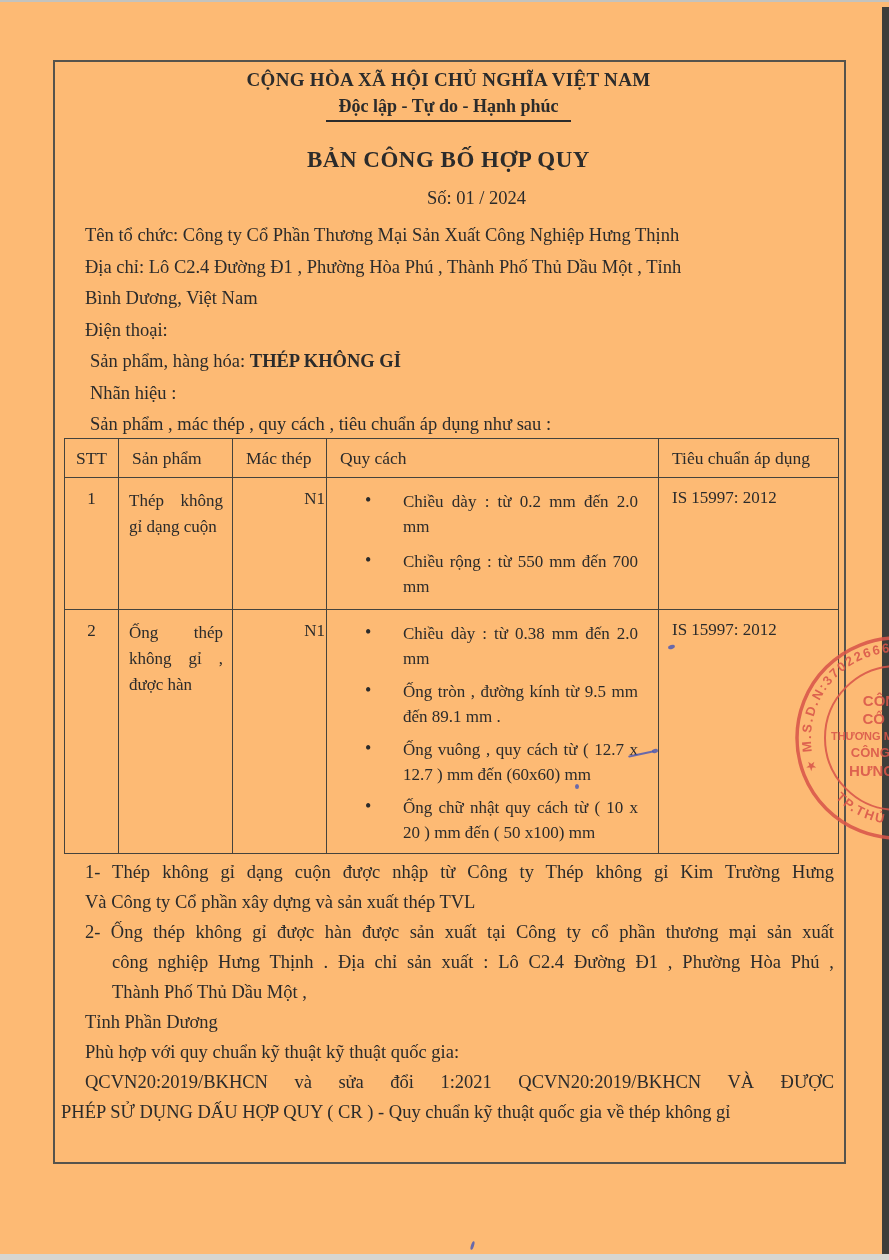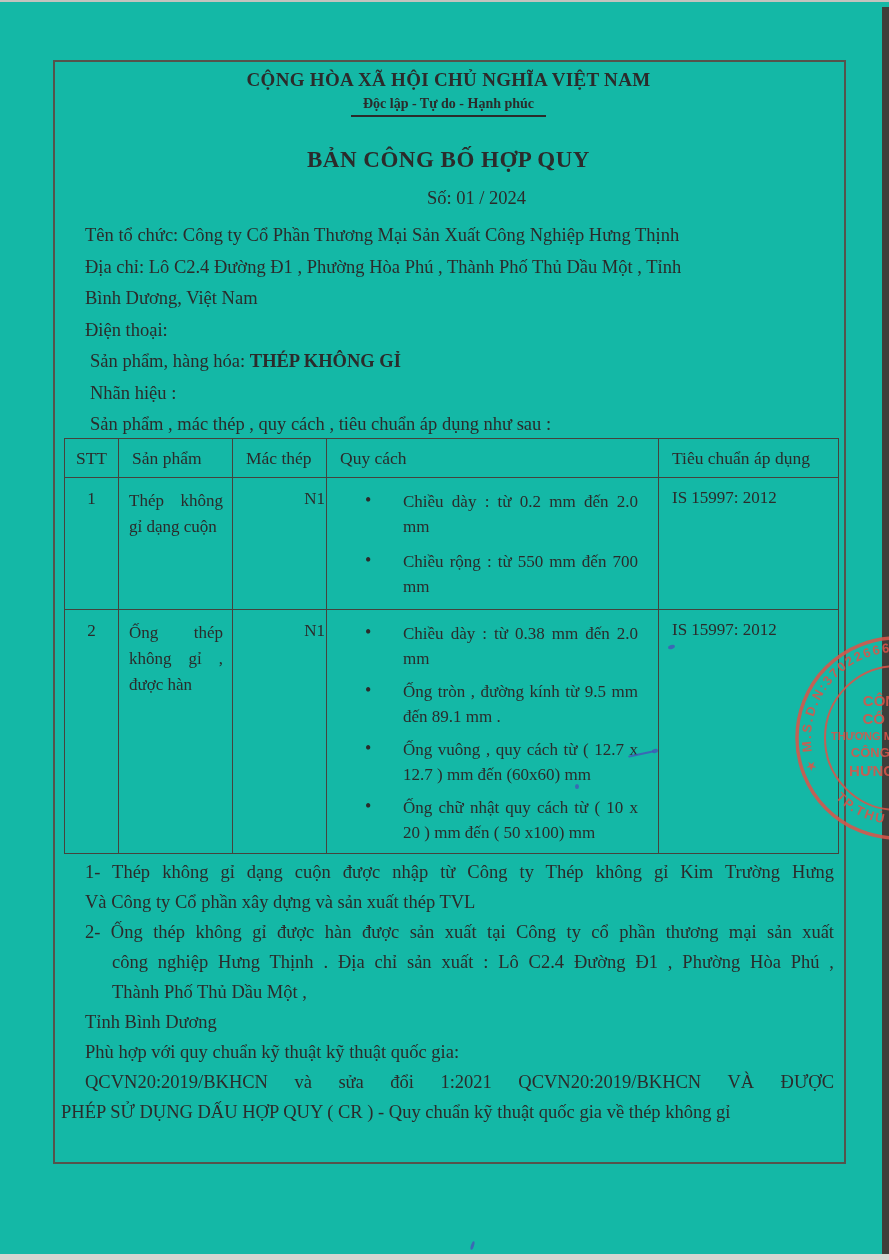--- a/index.html
+++ b/index.html
@@ -1,31 +1,31 @@
 <!DOCTYPE html>
 <html><head>
 <meta charset="utf-8">
 <style>
   html,body { margin:0; padding:0; background:#eceeea; }
   .page {
     position:relative; width:889px; height:1260px;
-    background:#14b8a6; overflow:hidden;
+    background:#fdba74; overflow:hidden;
     font-family:"Liberation Serif","DejaVu Serif",serif;
     color:#2b2b2b;
   }
   
   .edge-top    { position:absolute; top:0; left:0; right:0; height:2px; background:#c3c3be; }
   .edge-right  { position:absolute; top:7px; right:0; width:7px; bottom:0; background:#3e3e3a; }
   .edge-bottom { position:absolute; left:0; right:0; bottom:0; height:6px; background:#d6d6d1; }
 
   .frame { position:absolute; left:53px; top:60px; width:789px; height:1100px; border:2px solid #55534c; }
 
   .center-line { position:absolute; left:53px; width:791px; text-align:center; }
   .nat-title  { top:69px;  font-size:19px;  font-weight:bold; letter-spacing:.3px; }
-  .motto-wrap { top:96px;  font-size:14px;  font-weight:bold; }
+  .motto-wrap { top:96px;  font-size:18px;  font-weight:bold; }
   .motto-wrap span { display:inline-block; border-bottom:2px solid #2b2b2b; padding:0 12px 3px 12px; }
   .doc-title  { top:147px; font-size:23px;  font-weight:bold; letter-spacing:.5px; }
   .doc-no     { top:188px; font-size:18.5px;margin-left:28px; }
 
   .info { position:absolute; left:85px; top:220px; width:750px; font-size:18.5px; line-height:31.5px; }
   .info .ml { margin-left:5px; }
   .bold { font-weight:bold; }
 
   table.spec { position:absolute; left:64px; top:438px; width:774px;
     border-collapse:collapse; table-layout:fixed; font-size:17px; }
@@ -134,21 +134,21 @@
       </tr>
     </tbody>
   </table>
 
   <div class="notes">
     <div class="jl">1-  Thép không gỉ dạng cuộn được nhập từ Công ty Thép không gỉ Kim Trường Hưng</div>
     <div>Và Công ty Cổ phần xây dựng và sản xuất thép TVL</div>
     <div class="jl">2-  Ống thép không gỉ được hàn được sản xuất tại Công ty cổ phần thương mại sản xuất</div>
     <div class="ind jl">công nghiệp Hưng Thịnh . Địa chỉ sản xuất : Lô C2.4 Đường Đ1 , Phường Hòa Phú ,</div>
     <div class="ind">Thành Phố Thủ Dầu Một ,</div>
-    <div>Tỉnh Bình Dương</div>
+    <div>Tỉnh Phần Dương</div>
     <div>Phù hợp với quy chuẩn kỹ thuật kỹ thuật quốc gia:</div>
     <div class="jl ws">QCVN20:2019/BKHCN và sửa đổi 1:2021 QCVN20:2019/BKHCN VÀ ĐƯỢC</div>
     <div class="outd">PHÉP SỬ DỤNG DẤU HỢP QUY ( CR ) -  Quy chuẩn kỹ thuật quốc gia về thép không gỉ</div>
   </div>
 
   <svg class="stamp" width="200" height="230" viewBox="0 0 200 230" opacity="0.88">
     <defs>
       <path id="arc-top" d="M 33.5 153 A 86 86 0 1 1 182.5 153"></path>
       <path id="arc-bottom" d="M 23.3 124.9 A 86 86 0 0 0 192.7 124.9"></path>
     </defs>

